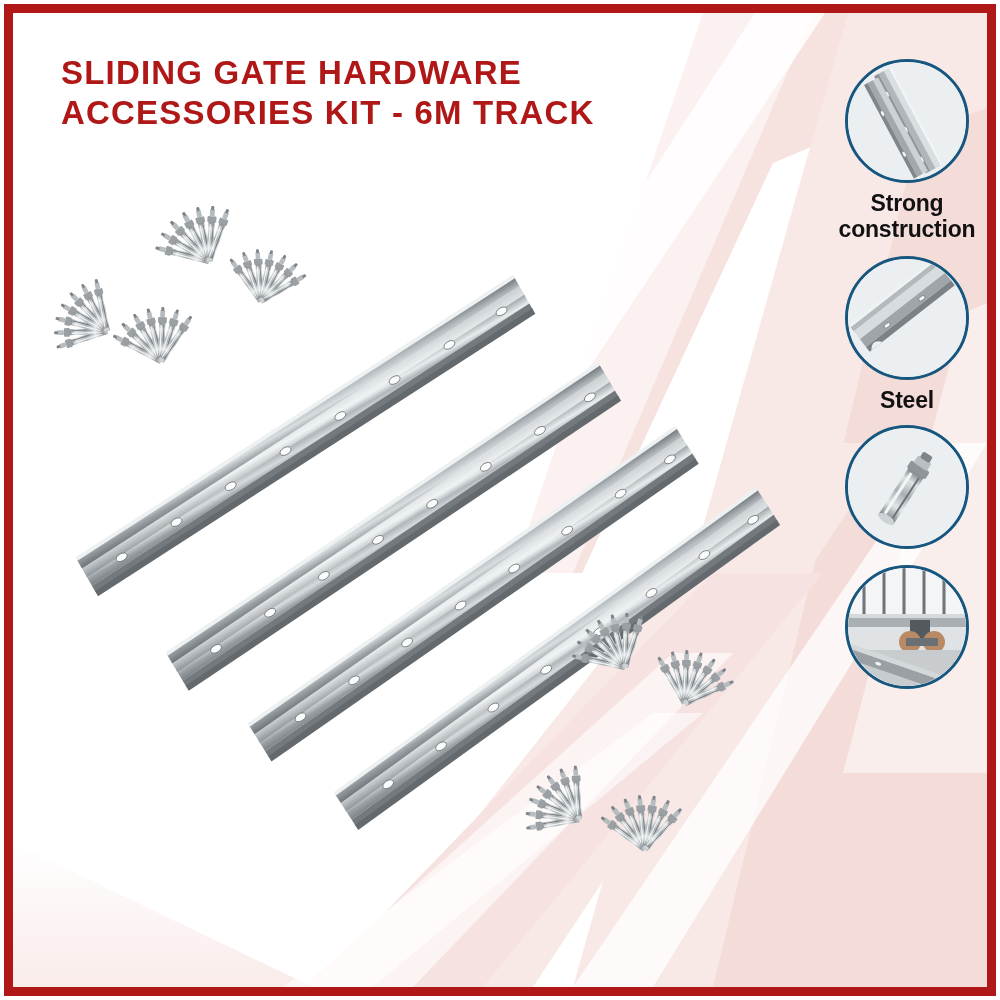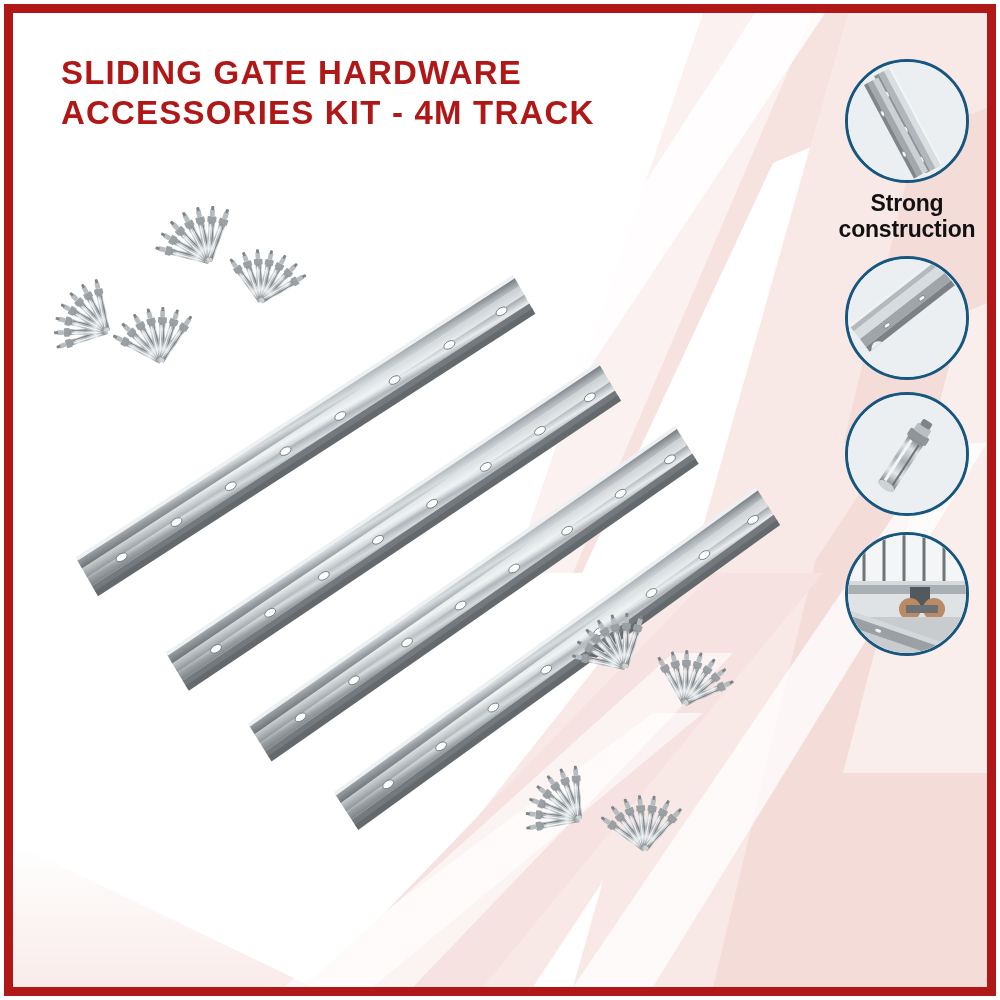--- a/index.html
+++ b/index.html
@@ -242,21 +242,21 @@
             <use href="#cluster"></use>
           </g>
         <g transform="translate(632,836) rotate(-96) scale(1.0)">
             <use href="#cluster"></use>
           </g>
       </svg>
     </div>
 
     <div id="title">
       <div class="title-line">SLIDING GATE HARDWARE</div>
-      <div class="title-line">ACCESSORIES KIT - 4M TRACK</div>
+      <div class="title-line">ACCESSORIES KIT - 6M TRACK</div>
     </div>
 
     <div id="features">
 
       <div class="feature f1">
         <div class="fcircle">
           <div class="inner">
             <svg width="118" height="118" viewBox="0 0 118 118">
               <rect width="118" height="118" fill="#eceff1"></rect>
               <g transform="translate(59,59) rotate(62) translate(-55,0)">
@@ -301,20 +301,23 @@
                 <path d="M0,0 L108,0 L108,6 L0,6 Z" fill="#7b8185"></path>
                 <path d="M2,6 q7,-9 14,0 Z" fill="#eceff1"></path>
                 <g fill="#f6f8f9" stroke="#777d81" stroke-width="0.8">
                   <ellipse cx="30" cy="-4" rx="3.6" ry="2"></ellipse>
                   <ellipse cx="74" cy="-4" rx="3.6" ry="2"></ellipse>
                 </g>
               </g>
             </svg>
           </div>
         </div>
+        <div class="flabel">
+          <span>Steel</span>
+        </div>
       </div>
 
       <div class="feature f3">
         <div class="fcircle">
           <div class="inner">
             <svg width="118" height="118" viewBox="0 0 118 118">
               <rect width="118" height="118" fill="#eceff1"></rect>
               <g transform="translate(59,59) rotate(-57) translate(-40,0)">
                 <rect x="0" y="-9" width="58" height="18" rx="2.5" fill="url(#boltG)"></rect>
                 <rect x="56" y="-11" width="9" height="22" rx="2" fill="#8f9599"></rect>

